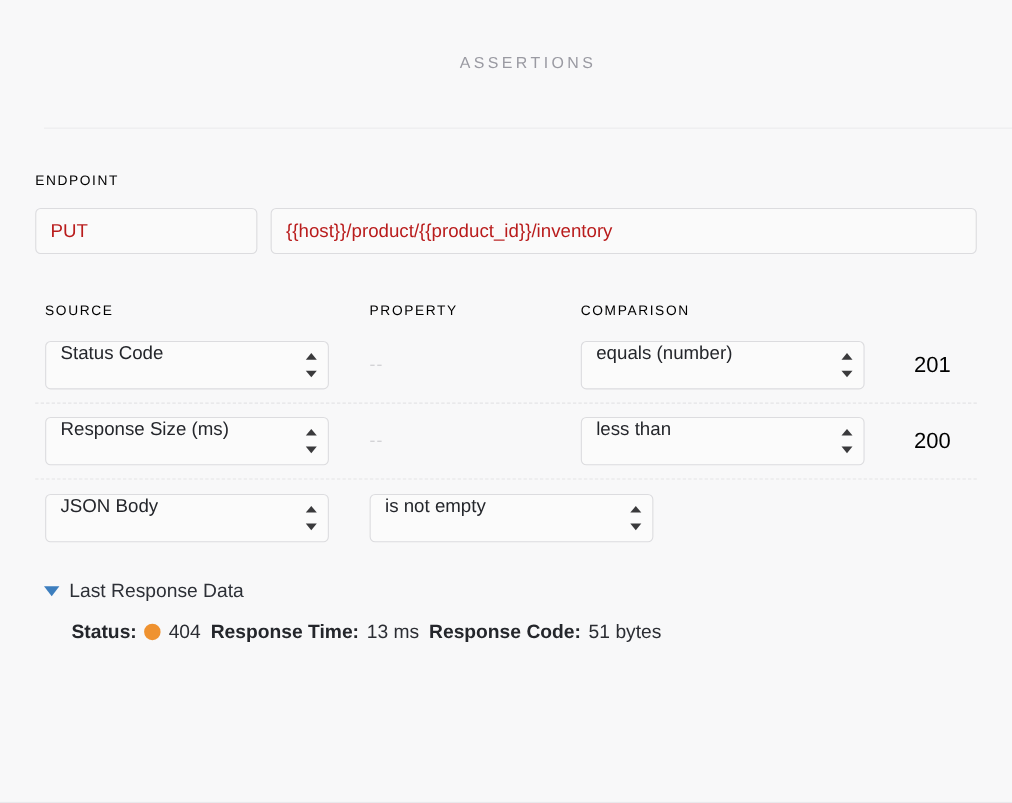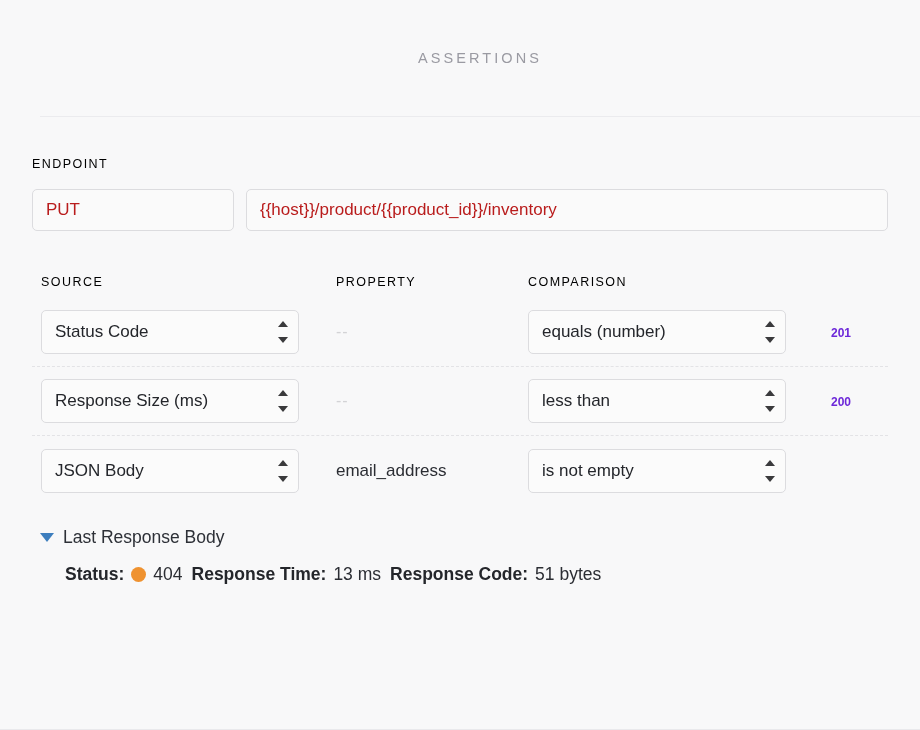--- a/index.html
+++ b/index.html
@@ -97,21 +97,20 @@
   .cell-value      { flex: 1; text-align: left; padding-left: 37px; }
 
   
   .select {
     position: relative;
     background: #fbfbfb;
     border: 1px solid #dcdcdf;
     border-radius: 5px;
     height: 44px;
     display: flex;
-    align-items: center;
     padding: 0 28px 0 13px;
     font-size: 17px;
     color: #24262b;
     width: 258px;
   }
   .select-label { white-space: nowrap; overflow: hidden; }
   .stepper {
     position: absolute;
     right: 10px;
     top: 50%;
@@ -135,23 +134,22 @@
   .prop-empty {
     font-size: 16px;
     color: #d3d3d6;
     letter-spacing: 1px;
   }
   .prop-text {
     font-size: 17px;
     color: #2b2d33;
   }
   .value-text {
-    font-size: 12px;
-    color: #6d28d9;
-    font-weight: bold;
+    font-size: 20px;
+    color: #000000;
   }
 
   
   .lastresp { margin-top: 22px; }
   .lr-header {
     display: flex;
     align-items: center;
     gap: 9px;
     padding-left: 8px;
   }
@@ -278,43 +276,40 @@
       <div class="arow">
         <div class="cell-source">
           <div class="select">
             <span class="select-label">JSON Body</span>
             <span class="stepper">
                 <i class="up"></i>
                 <i class="down"></i>
               </span>
           </div>
         </div>
-        <div class="cell-property">
-          <span class="prop-text">email_address</span>
-        </div>
         <div class="cell-comparison">
           <div class="select">
             <span class="select-label">is not empty</span>
             <span class="stepper">
                 <i class="up"></i>
                 <i class="down"></i>
               </span>
           </div>
         </div>
         <div class="cell-value">
           <span class="value-text"></span>
         </div>
       </div>
 
     </div>
 
     <div class="lastresp">
       <div class="lr-header">
         <span class="caret" style="border-top-color: rgb(61, 126, 190);"></span>
-        <span class="lr-title">Last Response Body</span>
+        <span class="lr-title">Last Response Data</span>
       </div>
       <div class="lr-details">
         <div class="lr-line">
           <span class="lr-key">Status:</span>
           <span class="status-dot" style="background: rgb(239, 146, 48);"></span>
           <span>404</span>
         </div>
         <div class="lr-line">
           <span class="lr-key">Response Time:</span>
           <span>13 ms</span>

